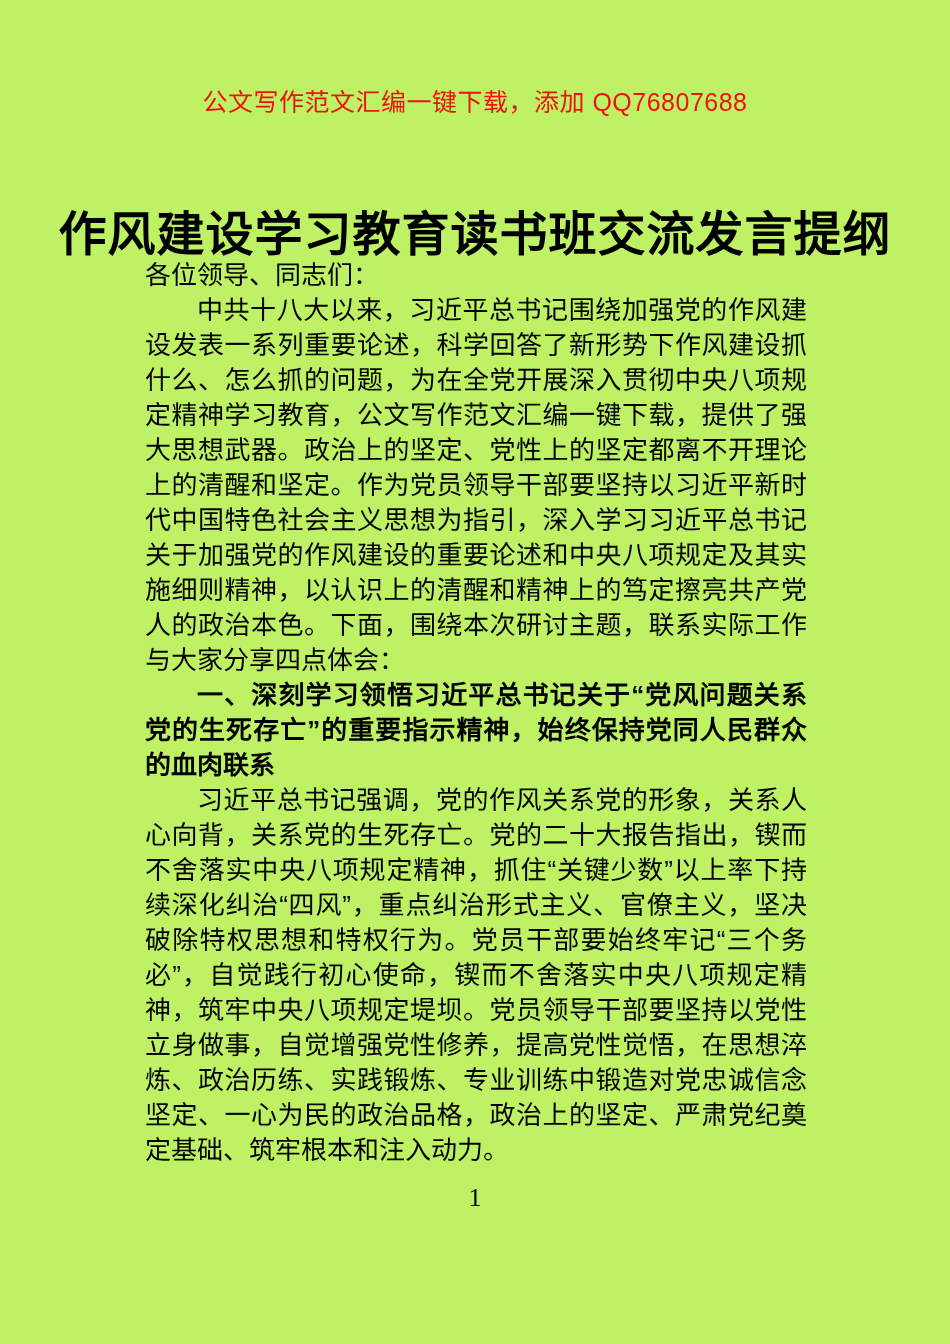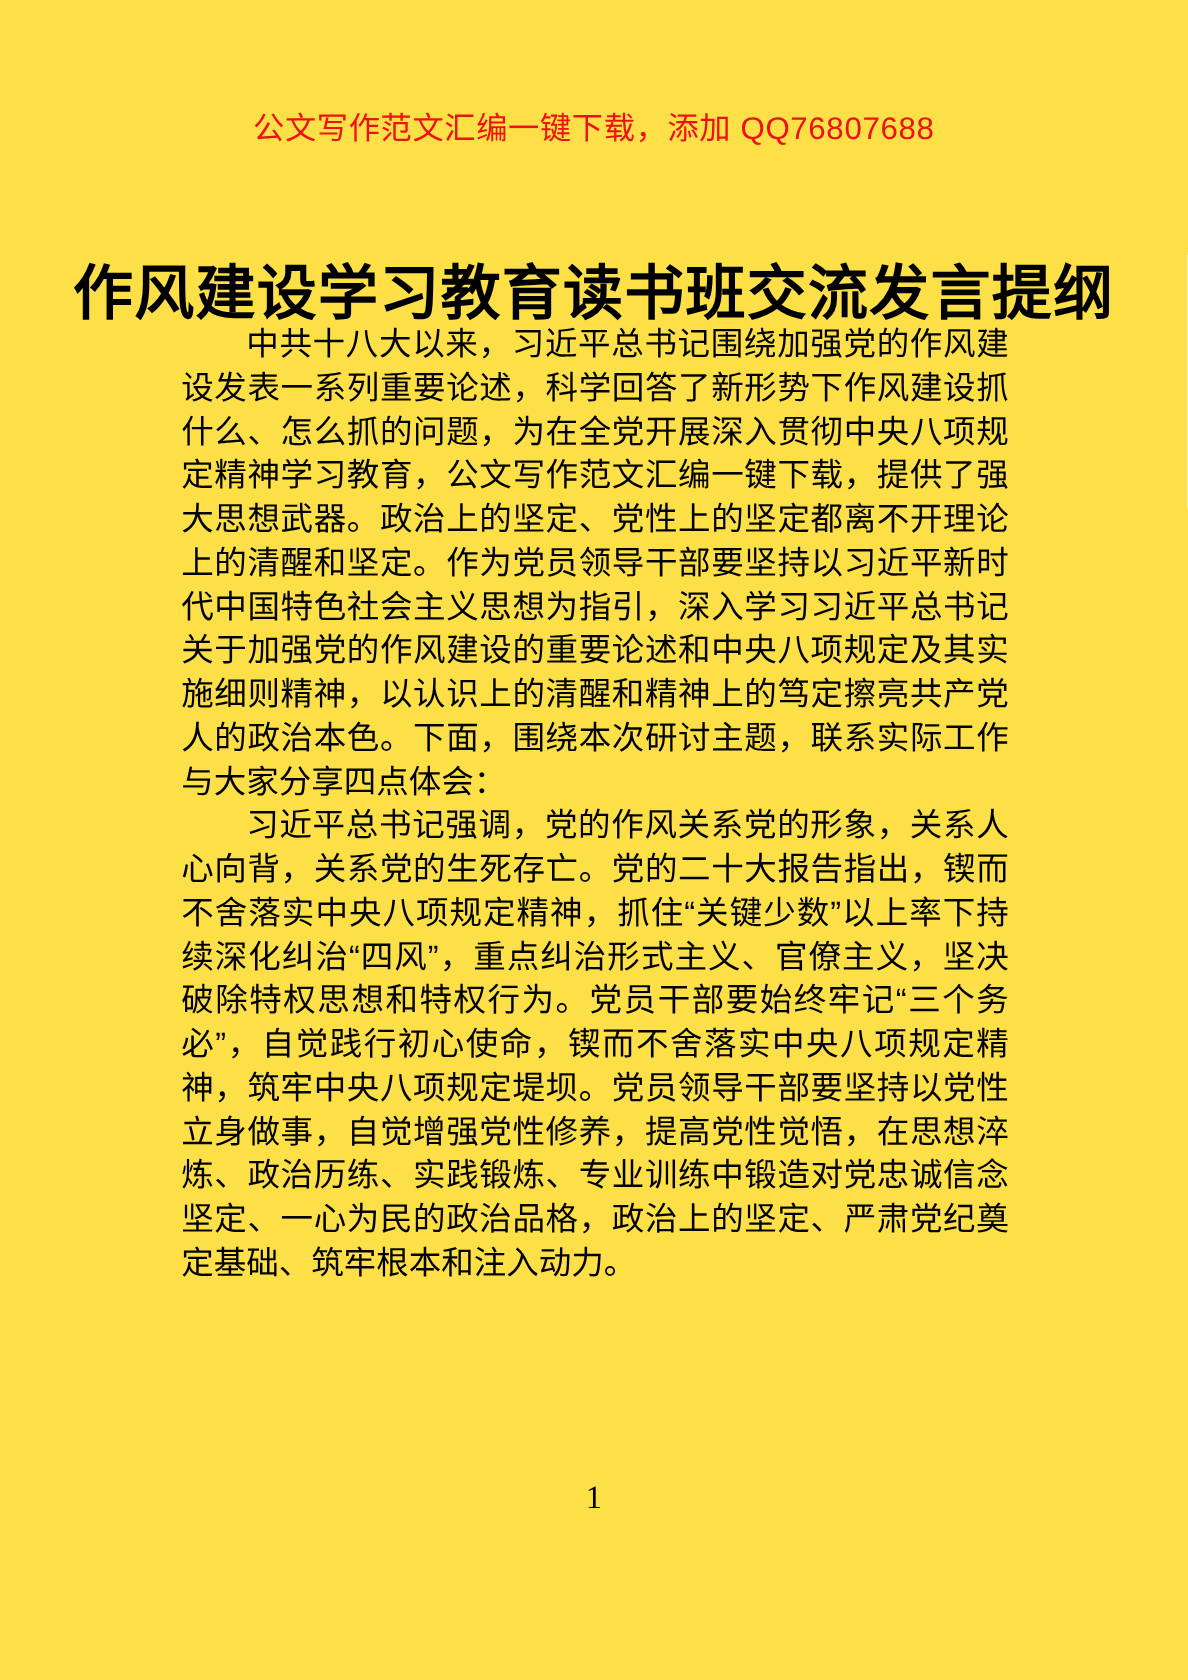--- a/index.html
+++ b/index.html
@@ -4,21 +4,21 @@
 <style>
   html, body {
     margin: 0;
     padding: 0;
     background: #ffffff;
   }
   .page {
     position: relative;
     width: 950px;
     height: 1344px;
-    background: #fde047;
+    background: #bef264;
     overflow: hidden;
     font-family: "Liberation Sans", "DejaVu Sans", sans-serif;
     color: #000000;
   }
   .promo {
     position: absolute;
     top: 82px;
     left: 0;
     right: 0;
     text-align: center;
@@ -73,19 +73,21 @@
 </head>
 <body>
 
 <div class="page">
 
   <div class="promo" style="color: rgb(238, 17, 17);">公文写作范文汇编一键下载，添加 QQ76807688</div>
 
   <h1 class="doc-title">作风建设学习教育读书班交流发言提纲</h1>
 
   <div class="doc-body">
+    <p class="salutation">各位领导、同志们：</p>
     <p class="indent">中共十八大以来，习近平总书记围绕加强党的作风建设发表一系列重要论述，科学回答了新形势下作风建设抓什么、怎么抓的问题，为在全党开展深入贯彻中央八项规定精神学习教育，公文写作范文汇编一键下载，提供了强大思想武器。政治上的坚定、党性上的坚定都离不开理论上的清醒和坚定。作为党员领导干部要坚持以习近平新时代中国特色社会主义思想为指引，深入学习习近平总书记关于加强党的作风建设的重要论述和中央八项规定及其实施细则精神，以认识上的清醒和精神上的笃定擦亮共产党人的政治本色。下面，围绕本次研讨主题，联系实际工作与大家分享四点体会：</p>
+    <p class="indent bold">一、深刻学习领悟习近平总书记关于“党风问题关系党的生死存亡”的重要指示精神，始终保持党同人民群众的血肉联系</p>
     <p class="indent">习近平总书记强调，党的作风关系党的形象，关系人心向背，关系党的生死存亡。党的二十大报告指出，锲而不舍落实中央八项规定精神，抓住“关键少数”以上率下持续深化纠治“四风”，重点纠治形式主义、官僚主义，坚决破除特权思想和特权行为。党员干部要始终牢记“三个务必”，自觉践行初心使命，锲而不舍落实中央八项规定精神，筑牢中央八项规定堤坝。党员领导干部要坚持以党性立身做事，自觉增强党性修养，提高党性觉悟，在思想淬炼、政治历练、实践锻炼、专业训练中锻造对党忠诚信念坚定、一心为民的政治品格，政治上的坚定、严肃党纪奠定基础、筑牢根本和注入动力。</p>
   </div>
 
   <div class="page-number">1</div>
 
 </div>
 
 </body></html>

